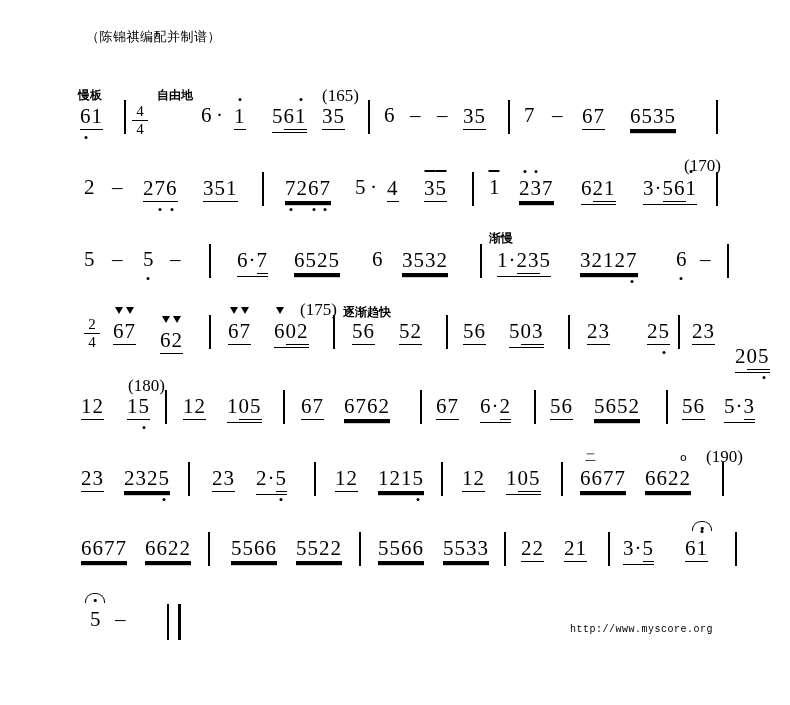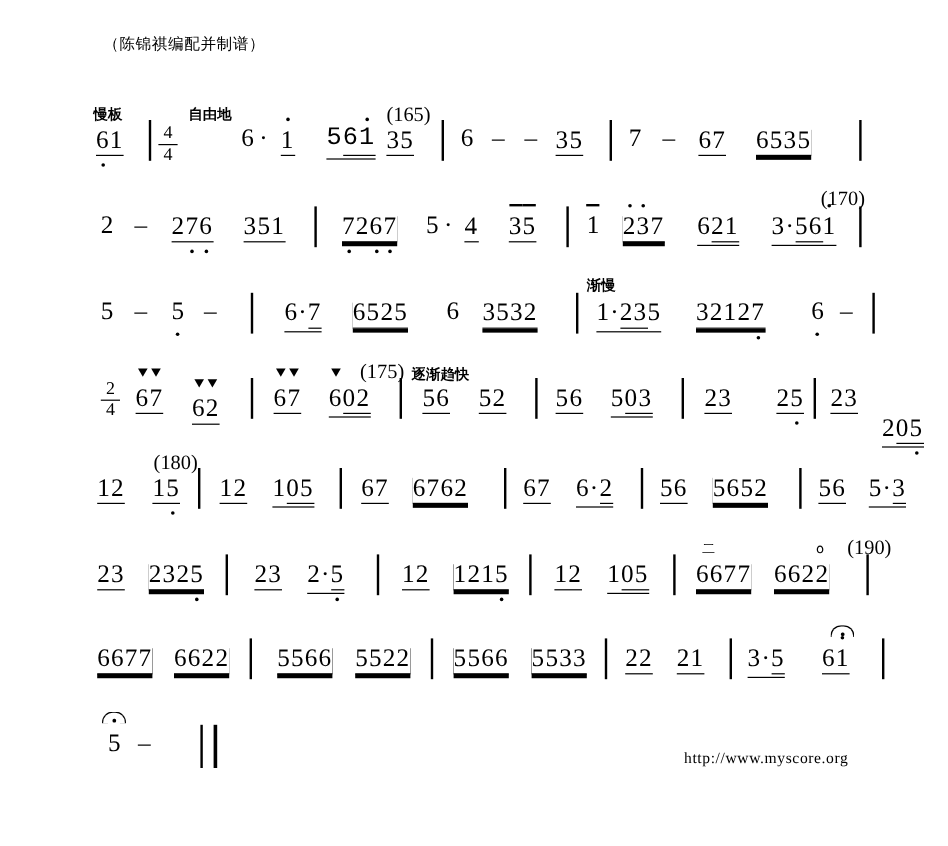--- a/index.html
+++ b/index.html
@@ -188,22 +188,22 @@
     font-size: 11px;
     line-height: 11px;
     white-space: nowrap;
   }
 
   
   .url {
     position: absolute;
     left: 570px;
     top: 624px;
-    font-family: Liberation Serif, serif;
-    font-size: 13px;
+    font-family: Liberation Mono, monospace;
+    font-size: 10px;
     letter-spacing: 0.5px;
   }
 </style>
 </head>
 <body>
 
 <div class="credit">（陈锦祺编配并制谱）</div>
 
 <div class="score">
 
@@ -222,21 +222,21 @@
     </div>
 
     <div class="term" style="left:157px; top:1px;">自由地</div>
 
     <div class="at" style="left:201px; top:17px;">6</div>
     <div class="at" style="left:216px; top:17px;">·</div>
     <div class="grp b1" style="left:234px; top:17px;">
       <span class="d">1<span class="odot-up"></span></span>
     </div>
 
-    <div class="grp b1" style="left:272px; top:17px;font-family:Liberation Mono, monospace;">
+    <div class="grp b1" style="left:272px; top:17px;">
       <span class="d">5</span><span class="ub1"><span class="d">6</span><span class="d">1<span class="odot-up"></span></span></span>
     </div>
 
     <div class="grp b1" style="left:322px; top:17px;">
       <span class="d">3</span><span class="d">5</span>
     </div>
     <div class="mnum" style="left:322px; top:2px;">(165)</div>
 
     <div class="bar" style="left:368px; top:12px;"></div>
 

